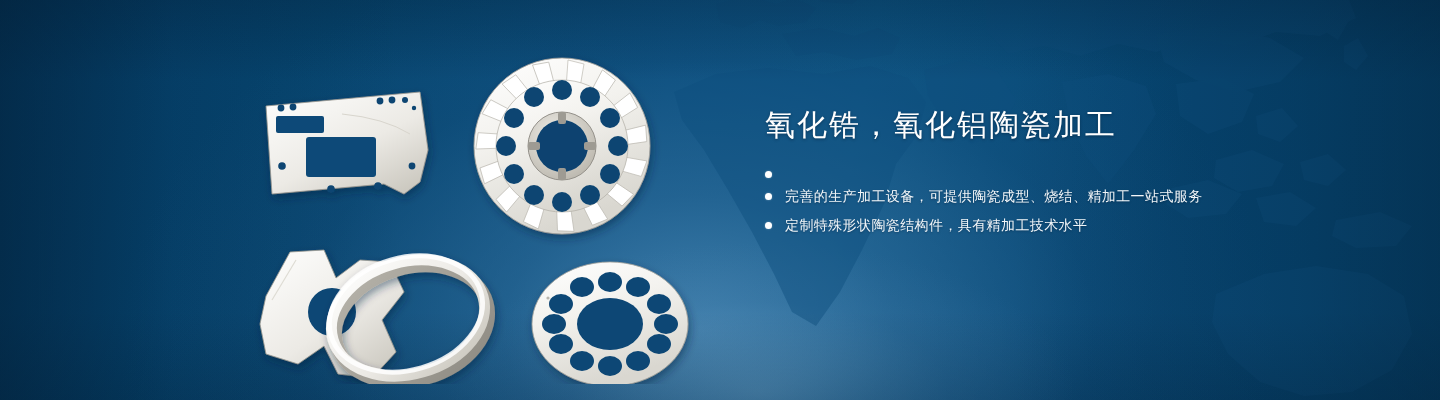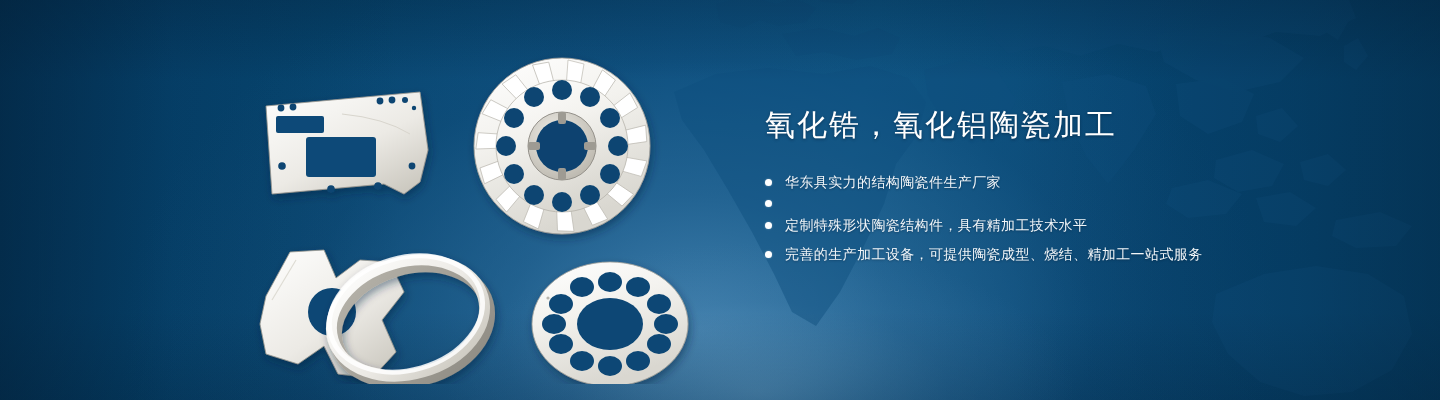--- a/index.html
+++ b/index.html
@@ -273,29 +273,25 @@
       </g>
     </svg>
   </div>
 
   <div class="copy">
     <div class="headline">氧化锆，氧化铝陶瓷加工</div>
 
     <ul class="bullets">
       <li class="bullet">
         <span class="dot"></span>
-        <span class="bullet-text">华东具实力的结构陶瓷件生产厂家</span>
       </li>
       <li class="bullet">
         <span class="dot"></span>
+        <span class="bullet-text">完善的生产加工设备，可提供陶瓷成型、烧结、精加工一站式服务</span>
       </li>
       <li class="bullet">
         <span class="dot"></span>
         <span class="bullet-text">定制特殊形状陶瓷结构件，具有精加工技术水平</span>
       </li>
-      <li class="bullet">
-        <span class="dot"></span>
-        <span class="bullet-text">完善的生产加工设备，可提供陶瓷成型、烧结、精加工一站式服务</span>
-      </li>
     </ul>
   </div>
 
 </div>
 
 </body></html>

